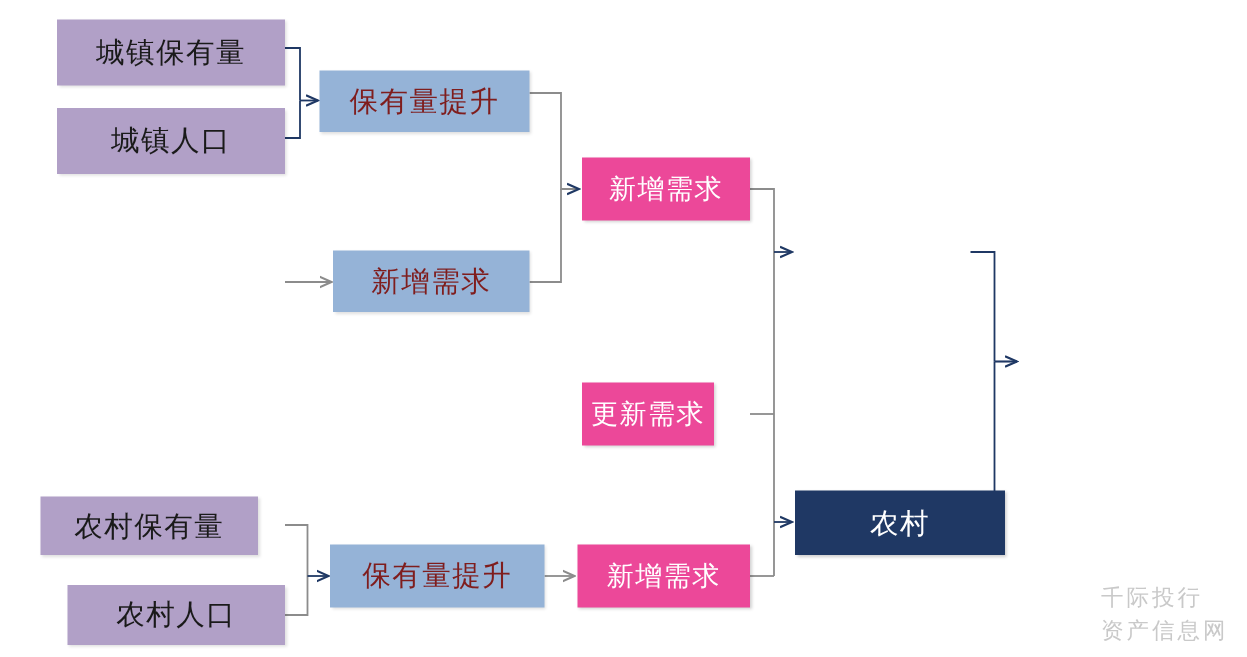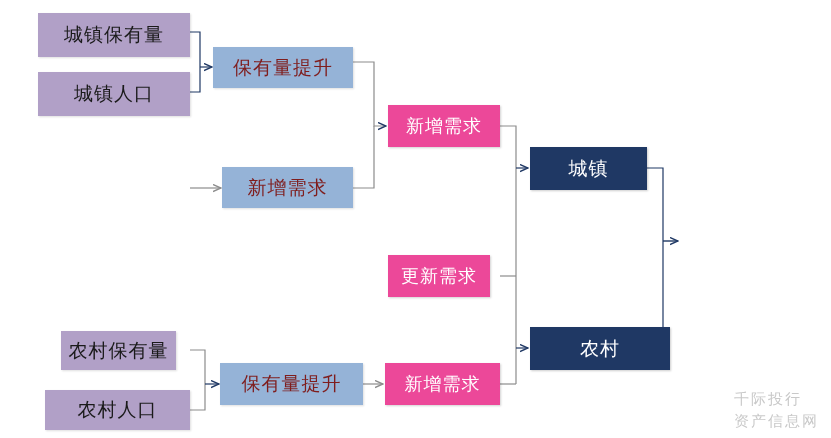--- a/index.html
+++ b/index.html
@@ -135,24 +135,23 @@
     <g stroke="#8c8c8c" stroke-width="1.2" fill="none">
       <path d="M363,384 L383,384" marker-end="url(#arrGray)"></path>
     </g>
   </svg>
 
   <div class="node node-purple" style="left:38px;top:13px;width:152px;height:44px;">城镇保有量</div>
   <div class="node node-purple" style="left:38px;top:72px;width:152px;height:44px;">城镇人口</div>
   <div class="node node-lightblue" style="left:213px;top:47px;width:140px;height:41px;">保有量提升</div>
   <div class="node node-lightblue" style="left:222px;top:167px;width:131px;height:41px;">新增需求</div>
   <div class="node node-blue" style="left:388px;top:105px;width:112px;height:42px;">新增需求</div>
-  <div class="node node-blue" style="left:388px;top:255px;width:102px;height:42px;">更新需求</div>
-  <div class="node node-navy" style="left:530px;top:147px;width:117px;height:43px;">城镇</div>
+  <div class="node node-blue" style="left:388px;top:255px;width:88px;height:42px;">更新需求</div>
   <div class="node node-navy" style="left:530px;top:327px;width:140px;height:43px;">农村</div>
-  <div class="node node-purple" style="left:61px;top:331px;width:115px;height:39px;">农村保有量</div>
+  <div class="node node-purple" style="left:27px;top:331px;width:145px;height:39px;">农村保有量</div>
   <div class="node node-purple" style="left:45px;top:390px;width:145px;height:40px;">农村人口</div>
   <div class="node node-lightblue" style="left:220px;top:363px;width:143px;height:42px;">保有量提升</div>
   <div class="node node-blue" style="left:385px;top:363px;width:115px;height:42px;">新增需求</div>
 
   <div class="watermark">
     <div>千际投行</div>
     <div>资产信息网</div>
   </div>
 
 </div>

